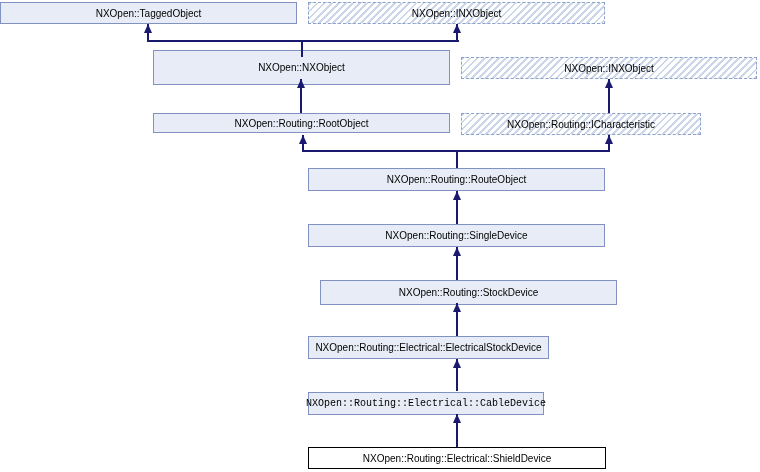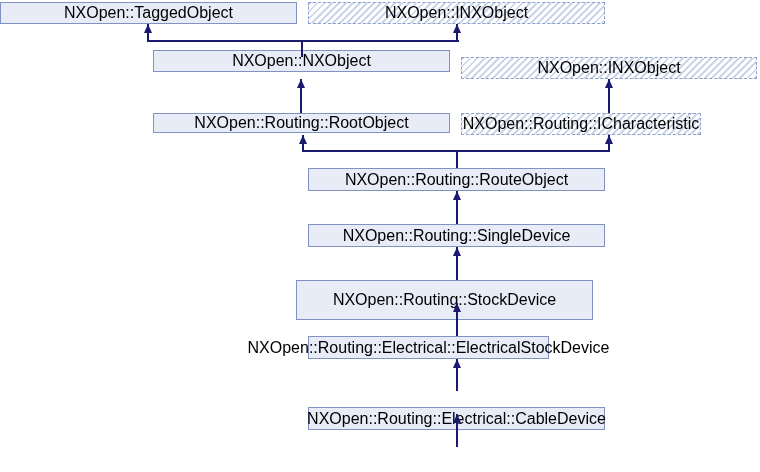--- a/index.html
+++ b/index.html
@@ -13,21 +13,21 @@
     position: relative;
     width: 760px;
     height: 472px;
     background: #ffffff;
     font-family: "Liberation Sans", sans-serif;
     overflow: hidden;
   }
 
   .node {
     position: absolute;
-    font-size: 16px;
+    font-size: 10px;
     color: #000000;
     text-align: center;
     display: flex;
     align-items: center;
     justify-content: center;
     white-space: nowrap;
   }
   .node.solid {
     background: #e8ecf7;
     border: 1px solid #8191c1;
@@ -57,47 +57,48 @@
     width: 0;
     height: 0;
     border-left: 4px solid transparent;
     border-right: 4px solid transparent;
     border-bottom: 9px solid #191970;
   }
 
   
   #n0  { left: 0px;   top: 2px;   width: 297px; height: 22px; }
   #n1  { left: 308px; top: 2px;   width: 297px; height: 22px; }
-  #n2  { left: 153px; top: 50px;  width: 297px; height: 22px; }
+  #n2  { left: 153px; top: 50px;  width: 297px; height: 35px; }
   #n3  { left: 461px; top: 57px;  width: 296px; height: 22px; }
   #n4  { left: 153px; top: 113px; width: 297px; height: 20px; }
   #n5  { left: 461px; top: 113px; width: 240px; height: 22px; }
   #n6  { left: 308px; top: 168px; width: 297px; height: 23px; }
   #n7  { left: 308px; top: 224px; width: 297px; height: 23px; }
-  #n8  { left: 296px; top: 280px; width: 297px; height: 40px; }
+  #n8  { left: 320px; top: 280px; width: 297px; height: 25px; }
   #n9  { left: 308px; top: 336px; width: 241px; height: 23px; }
-  #n10 { left: 308px; top: 407px; width: 297px; height: 23px; }
+  #n10 { left: 308px; top: 392px; width: 236px; height: 23px; font-family: Liberation Mono, monospace; }
   #n11 { left: 308px; top: 447px; width: 298px; height: 22px; }
 </style>
 </head>
 <body>
 
 <div id="diagram">
 
   <div id="n0" class="node solid">NXOpen::TaggedObject</div>
   <div id="n1" class="node hatched">NXOpen::INXObject</div>
   <div id="n2" class="node solid">NXOpen::NXObject</div>
   <div id="n3" class="node hatched">NXOpen::INXObject</div>
   <div id="n4" class="node solid">NXOpen::Routing::RootObject</div>
   <div id="n5" class="node hatched">NXOpen::Routing::ICharacteristic</div>
   <div id="n6" class="node solid">NXOpen::Routing::RouteObject</div>
   <div id="n7" class="node solid">NXOpen::Routing::SingleDevice</div>
   <div id="n8" class="node solid">NXOpen::Routing::StockDevice</div>
   <div id="n9" class="node solid">NXOpen::Routing::Electrical::ElectricalStockDevice</div>
   <div id="n10" class="node solid">NXOpen::Routing::Electrical::CableDevice</div>
+  <div id="n11" class="node current">NXOpen::Routing::Electrical::ShieldDevice</div>
 
   <div class="vl" style="left:301px; top:41px;  height:16px;"></div>
   <div class="hl" style="left:147px; top:40px;  width:312px;"></div>
   <div class="vl" style="left:147px; top:24px;  height:18px;"></div>
   <div class="ah" style="left:144px; top:24px;"></div>
   <div class="vl" style="left:456px; top:24px;  height:18px;"></div>
   <div class="ah" style="left:453px; top:24px;"></div>
 
   <div class="vl" style="left:300px; top:79px;  height:34px;"></div>
   <div class="ah" style="left:297px; top:79px;"></div>

